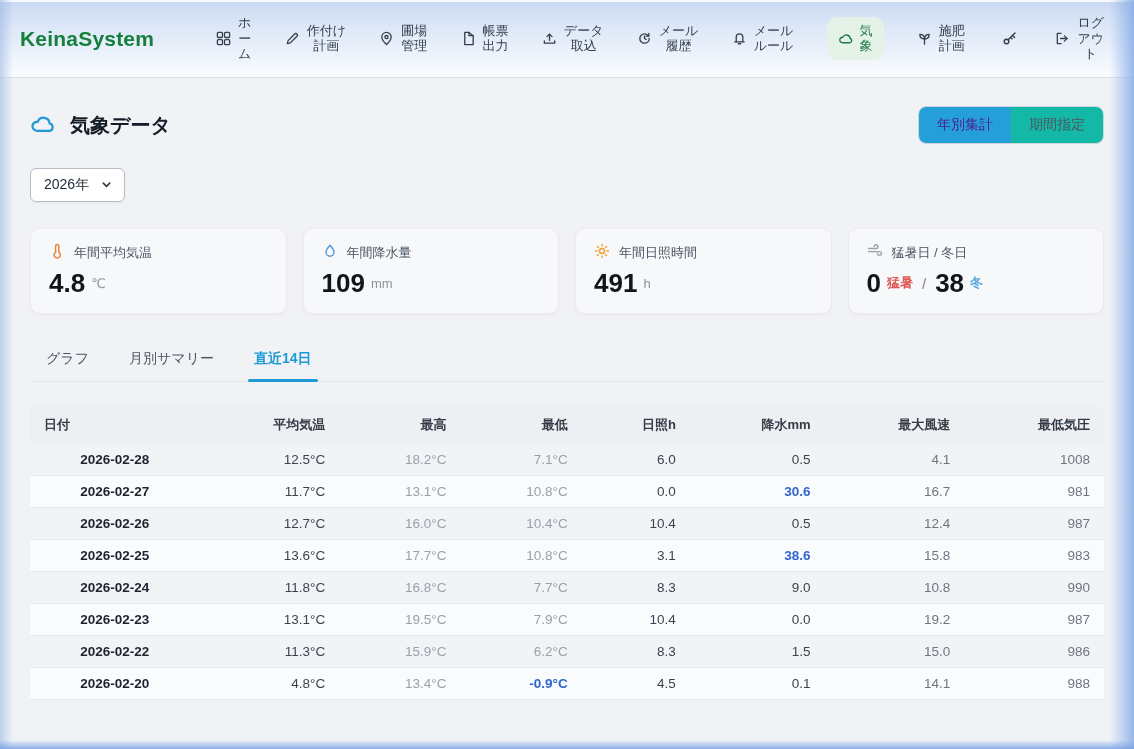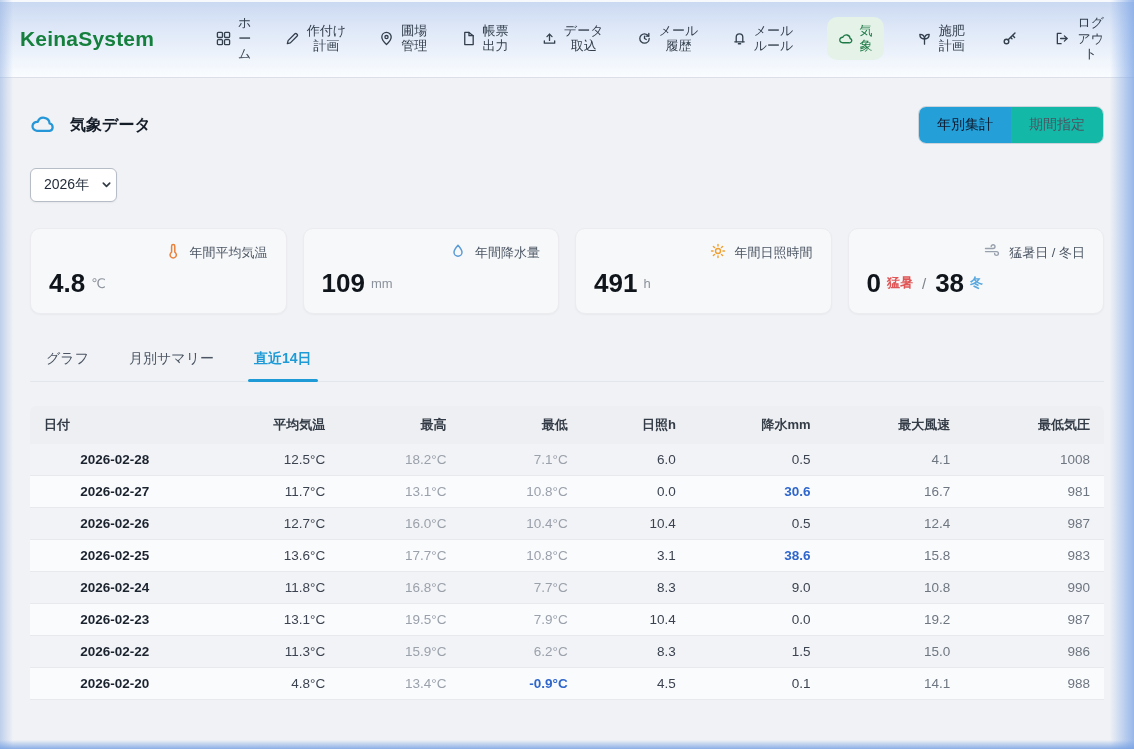--- a/index.html
+++ b/index.html
@@ -33,40 +33,40 @@
   .nav-item { display:flex; align-items:center; gap:7px; color:#333f4d; cursor:pointer; text-decoration:none; }
   .nav-item svg { display:block; }
   .nav-label { white-space:pre-line; text-align:center; font-size:13px; line-height:1.22; }
   .nav-item.active { background:#e4f2e8; color:#1d7a47; padding:6px 11px; border-radius:10px; }
   .nav-item.icon-only { padding:4px; }
 
   
   .content { padding:0 30px; }
   .page-head { margin-top:28px; display:flex; justify-content:space-between; align-items:center; }
   .page-title-wrap { display:flex; align-items:center; gap:13px; }
-  .page-title { font-size:16px; font-weight:700; color:#141c28; }
+  .page-title { font-size:20px; font-weight:700; color:#141c28; }
   .toggle-group { display:inline-flex; border:1px solid #cdd3da; border-radius:8px; overflow:hidden; background:#fff; }
   .toggle { border:0; font-family:inherit; font-size:14px; padding:9px 18px; background:#14b8a6; color:#4b5563; cursor:pointer; }
-  .toggle.active { background:#259fd8; color:#0f172a; }
+  .toggle.active { background:#259fd8; color:#4c1d95; }
 
   .year-row { margin-top:24px; }
   .select {
     display:inline-flex; align-items:center; gap:12px;
     background:#fff; border:1px solid #b7bdc7; border-radius:6px;
-    padding:7px 4px 7px 13px; font-size:14px; color:#1f2937;
+    padding:7px 12px 7px 13px; font-size:14px; color:#1f2937;
     cursor:pointer; box-shadow:0 1px 2px rgba(16,24,40,.05);
   }
 
   
   .stats { display:flex; gap:16px; margin-top:26px; }
   .card {
     flex:1; background:#f7f8f9; border:1px solid #ececf0; border-radius:10px;
     padding:14px 18px 15px; box-shadow:0 1px 2px rgba(16,24,40,.04);
   }
-  .card-top { display:flex; align-items:center; gap:9px; font-size:13px; color:#4b5563;justify-content:flex-end; }
+  .card-top { display:flex; align-items:center; gap:9px; font-size:13px; color:#4b5563; }
   .card-value { margin-top:7px; display:flex; align-items:center; gap:6px; }
   .big { font-size:26px; font-weight:700; color:#10151c; line-height:1.1; }
   .unit { font-size:13px; color:#8b929c; }
   .tag-red { font-size:13px; color:#e05555; font-weight:600; }
   .tag-blue { font-size:13px; color:#58a8e0; font-weight:600; }
   .value-sep { font-size:15px; color:#7c838d; margin:0 3px; }
 
   
   .tabs { display:flex; gap:36px; margin-top:30px; border-bottom:1px solid #e3e6eb; padding:0 14px;align-items:flex-end; }
   .tab { position:relative; padding:6px 2px 13px; font-size:14px; color:#4b5563; cursor:pointer; }

